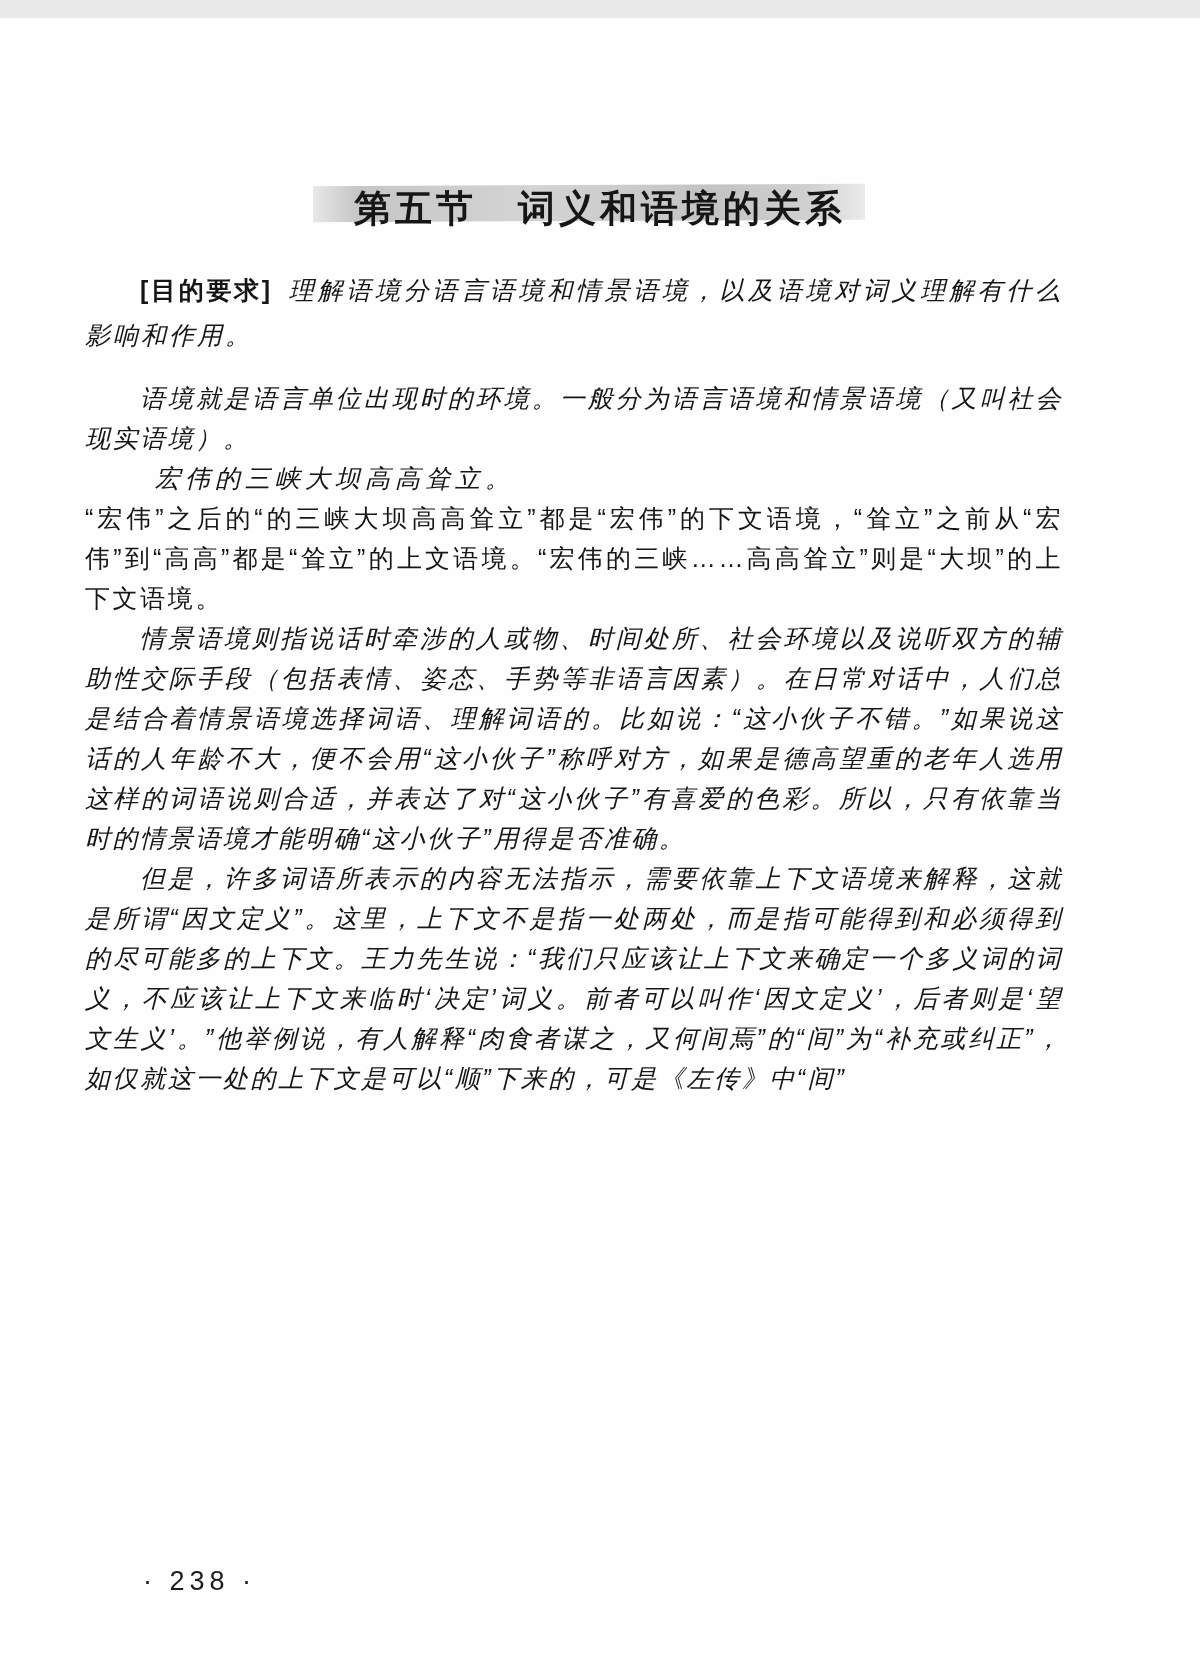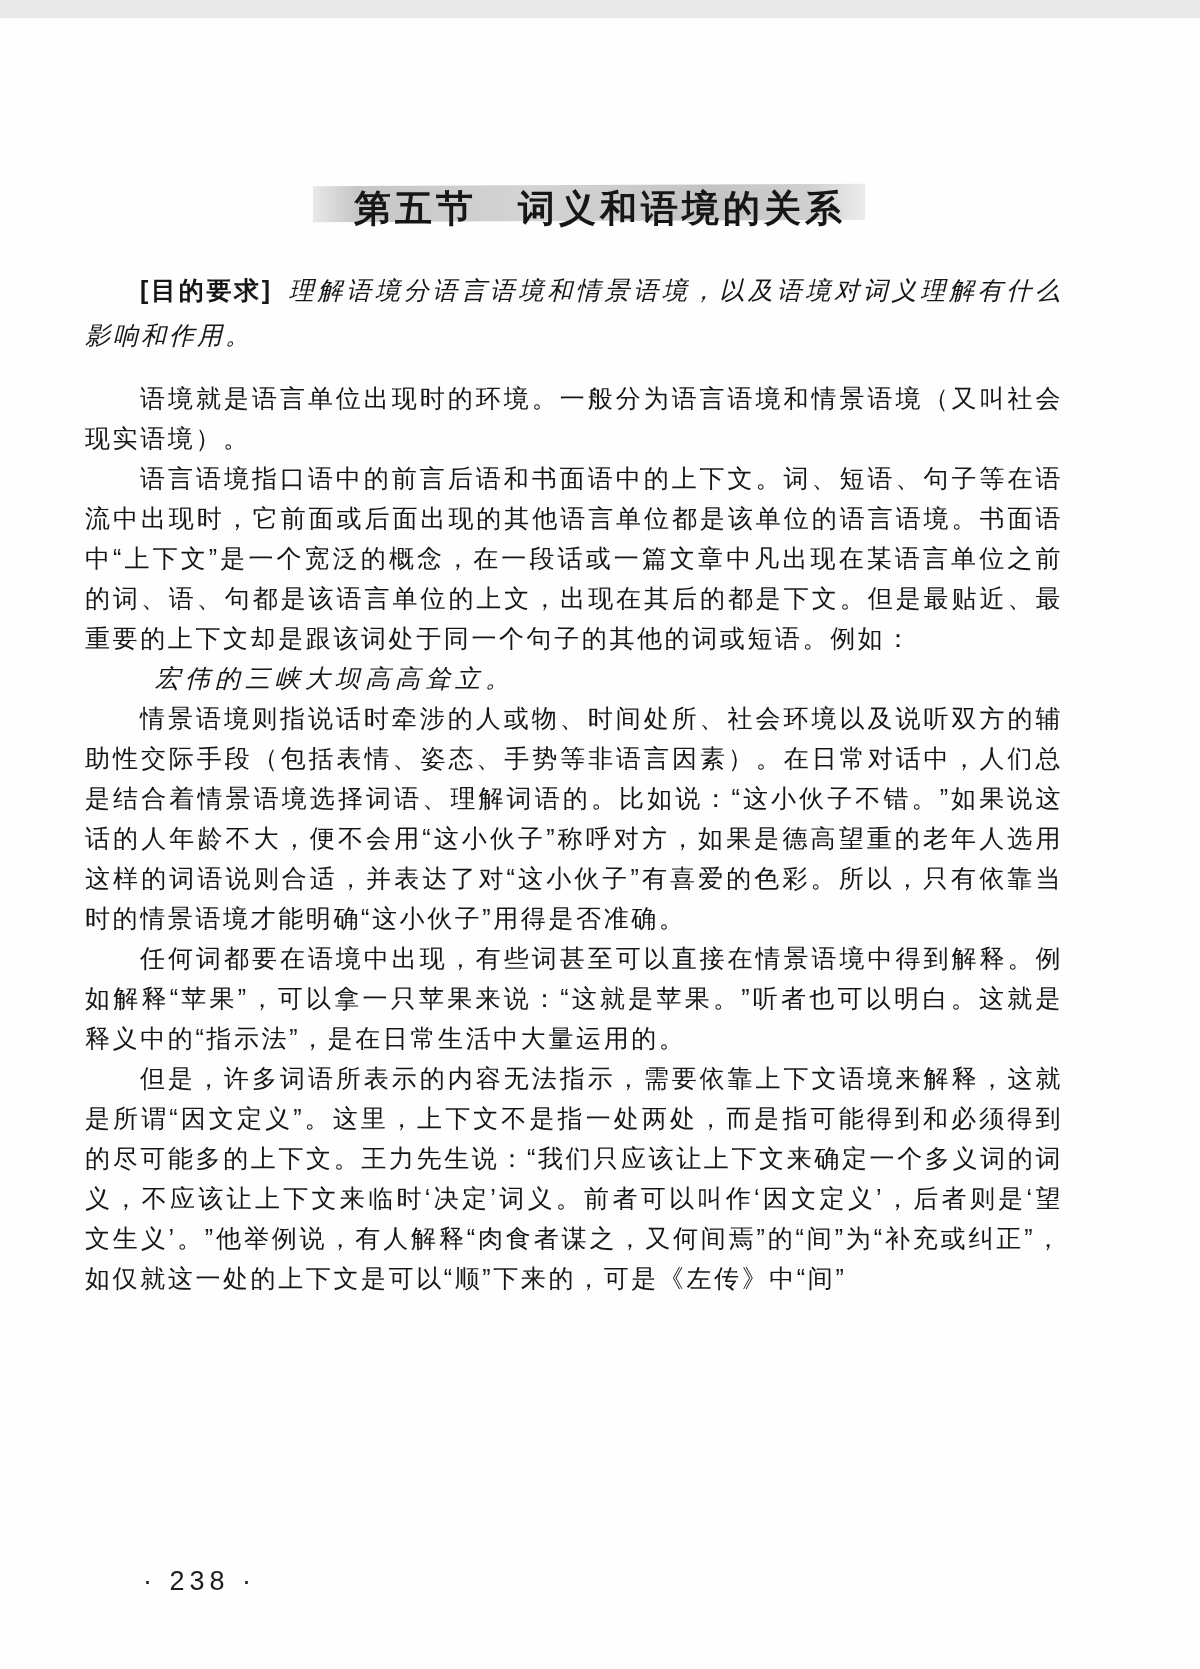--- a/index.html
+++ b/index.html
@@ -34,21 +34,21 @@
   .obj-text  { font-style:italic; letter-spacing:3px; }
   .heading {
     margin:15px 0 0; padding-left:54px;
     font-size:30px; line-height:38px; font-weight:700; letter-spacing:2px;
   }
   .body-text { margin-top:20px; }
   .para {
     margin:0; font-size:25px; line-height:40px; letter-spacing:2.6px;
     text-align:justify; word-break:break-all;
   }
-  .indent { text-indent:2.2em; }
+  .indent { text-indent:2.2em;font-style:italic; }
   .example {
     font-style:italic; text-indent:2.8em; text-align:left; letter-spacing:5px;
   }
   
   .footer {
     position:absolute; left:143px; top:1548px;
     display:flex; align-items:center; gap:24px;
   }
   .page-number { font-size:27px; letter-spacing:5px; color:#1d1d1d; }
   .chapter-badge {
@@ -69,24 +69,23 @@
 
   <main class="content">
 
     <p class="objective">
       <span class="obj-label">[目的要求]</span><span class="obj-text">理解语境分语言语境和情景语境，以及语境对词义理解有什么影响和作用。</span>
     </p>
 
 
     <div class="body-text">
       <p class="para indent">语境就是语言单位出现时的环境。一般分为语言语境和情景语境（又叫社会现实语境）。</p>
-      <p class="para indent">语言语境指口语中的前言后语和书面语中的上下文。词、短语、句子等在语流中出现时，它前面或后面出现的其他语言单位都是该单位的语言语境。书面语中“上下文”是一个宽泛的概念，在一段话或一篇文章中凡出现在某语言单位之前的词、语、句都是该语言单位的上文，出现在其后的都是下文。但是最贴近、最重要的上下文却是跟该词处于同一个句子的其他的词或短语。例如：</p>
       <p class="para example">宏伟的三峡大坝高高耸立。</p>
+      <p class="para">“宏伟”之后的“的三峡大坝高高耸立”都是“宏伟”的下文语境，“耸立”之前从“宏伟”到“高高”都是“耸立”的上文语境。“宏伟的三峡……高高耸立”则是“大坝”的上下文语境。</p>
       <p class="para indent">情景语境则指说话时牵涉的人或物、时间处所、社会环境以及说听双方的辅助性交际手段（包括表情、姿态、手势等非语言因素）。在日常对话中，人们总是结合着情景语境选择词语、理解词语的。比如说：“这小伙子不错。”如果说这话的人年龄不大，便不会用“这小伙子”称呼对方，如果是德高望重的老年人选用这样的词语说则合适，并表达了对“这小伙子”有喜爱的色彩。所以，只有依靠当时的情景语境才能明确“这小伙子”用得是否准确。</p>
-      <p class="para indent">任何词都要在语境中出现，有些词甚至可以直接在情景语境中得到解释。例如解释“苹果”，可以拿一只苹果来说：“这就是苹果。”听者也可以明白。这就是释义中的“指示法”，是在日常生活中大量运用的。</p>
       <p class="para indent">但是，许多词语所表示的内容无法指示，需要依靠上下文语境来解释，这就是所谓“因文定义”。这里，上下文不是指一处两处，而是指可能得到和必须得到的尽可能多的上下文。王力先生说：“我们只应该让上下文来确定一个多义词的词义，不应该让上下文来临时‘决定’词义。前者可以叫作‘因文定义’，后者则是‘望文生义’。”他举例说，有人解释“肉食者谋之，又何间焉”的“间”为“补充或纠正”，如仅就这一处的上下文是可以“顺”下来的，可是《左传》中“间”</p>
     </div>
 
   </main>
 
   <footer class="footer">
     <span class="page-number">· 238 ·</span>
   </footer>
 
 </div>

